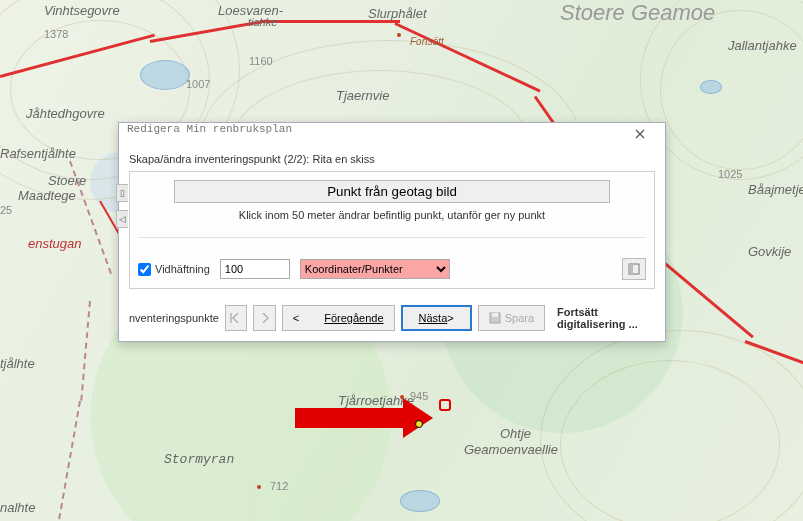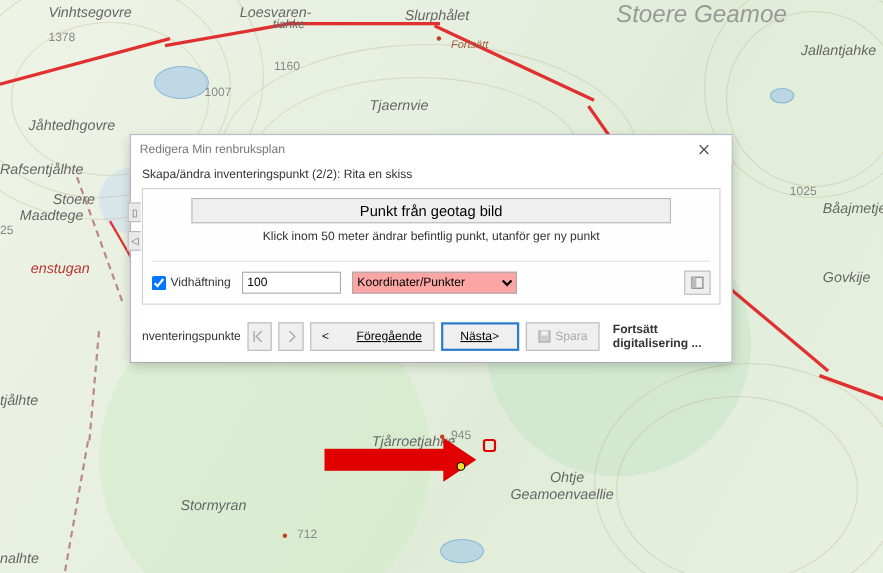--- a/index.html
+++ b/index.html
@@ -95,24 +95,24 @@
     width: 548px;
     background: #fff;
     border: 1px solid #aab;
     box-shadow: 0 3px 10px rgba(0,0,0,0.2);
     font-size: 11px;
     color: #333;
   }
   .titlebar {
     height: 26px;
     display: flex;
-    align-items: center;
     padding: 0 6px 0 8px;
     background: #fff;
     color: #777;
+    font-family: Liberation Mono, monospace;
   }
   .title { flex: 1; }
   .closebtn {
     width: 38px; height: 22px;
     display: flex; align-items:center; justify-content:center;
     color:#555; cursor:pointer;
   }
   .subtitle {
     padding: 4px 10px 6px;
     color: #333;
@@ -148,27 +148,27 @@
   }
   .hint {
     text-align:center;
     color:#333;
     margin: 4px 0 16px;
   }
   .row {
     display:flex;
     align-items:center;
     gap: 10px;
-    padding-top: 8px;
+    padding-top: 20px;
     border-top: 1px solid #e2e2e2;
   }
   .chk { display:flex; align-items:center; gap:4px; }
   .chk input { width:13px; height:13px; }
   .numin {
-    width: 90px; height:20px;
+    width: 70px; height:20px;
     border:1px solid #aaa;
     padding: 0 4px;
     font: inherit;
   }
   .sel {
     width: 150px; height: 20px;
     border:1px solid #aaa;
     font: inherit;
     background:#fca5a5;
   }
@@ -240,21 +240,21 @@
   <span class="maplabel" style="left:248px; top:16px; font-size:11px;">tiahke</span>
   <span class="maplabel" style="left:368px; top:6px;">Slurphålet</span>
   <span class="maplabel" style="left:336px; top:88px;">Tjaernvie</span>
   <span class="maplabel" style="left:26px; top:106px;">Jåhtedhgovre</span>
   <span class="maplabel" style="left:0px; top:146px;">Rafsentjålhte</span>
   <span class="maplabel" style="left:48px; top:173px;">Stoere</span>
   <span class="maplabel" style="left:18px; top:188px;text-align:right;">Maadtege</span>
   <span class="maplabel" style="left:28px; top:236px; color:#b33;">enstugan</span>
   <span class="maplabel" style="left:0px; top:356px;">tjålhte</span>
   <span class="maplabel" style="left:338px; top:362px;margin-top:31px;">Tjårroetjahke</span>
-  <span class="maplabel" style="left:164px; top:452px;">Stormyran</span>
+  <span class="maplabel" style="left:164px; top:452px;font-family:Liberation Mono, monospace;">Stormyran</span>
   <span class="maplabel" style="left:500px; top:426px;">Ohtje</span>
   <span class="maplabel" style="left:464px; top:442px;">Geamoenvaellie</span>
   <span class="maplabel" style="left:0px; top:500px;">nalhte</span>
   <span class="maplabel" style="left:728px; top:38px;">Jallantjahke</span>
   <span class="maplabel" style="left:748px; top:182px;">Båajmetje</span>
   <span class="maplabel" style="left:748px; top:244px;">Govkije</span>
   <span class="maplabel" style="left:410px; top:36px; font-size:10px; color:#a06040;">Fortsätt</span>
   <span class="maplabel" style="left:560px; top:0px; font-size:22px; color:#999; overflow:hidden;">Stoere Geamoe</span>
 
   <span class="maplabel elev" style="left:44px; top:28px;">1378</span>

